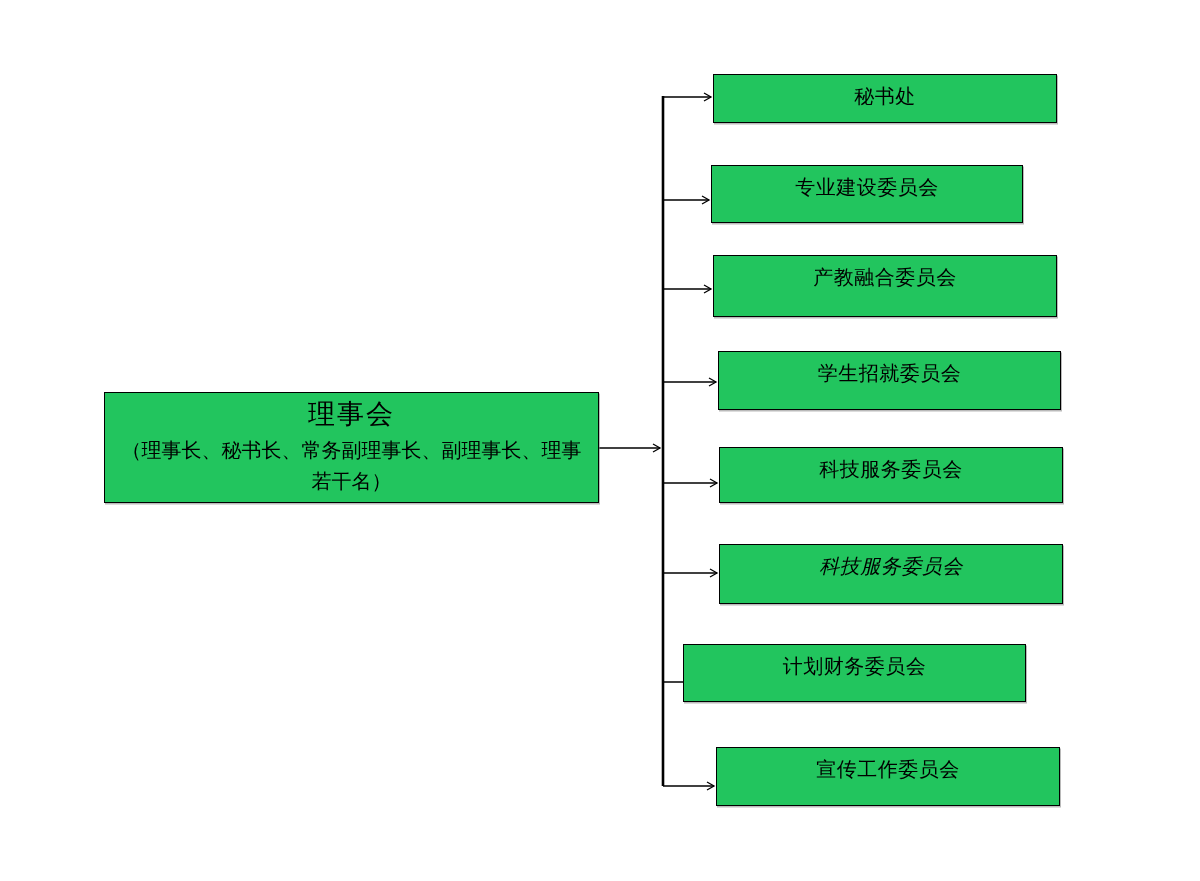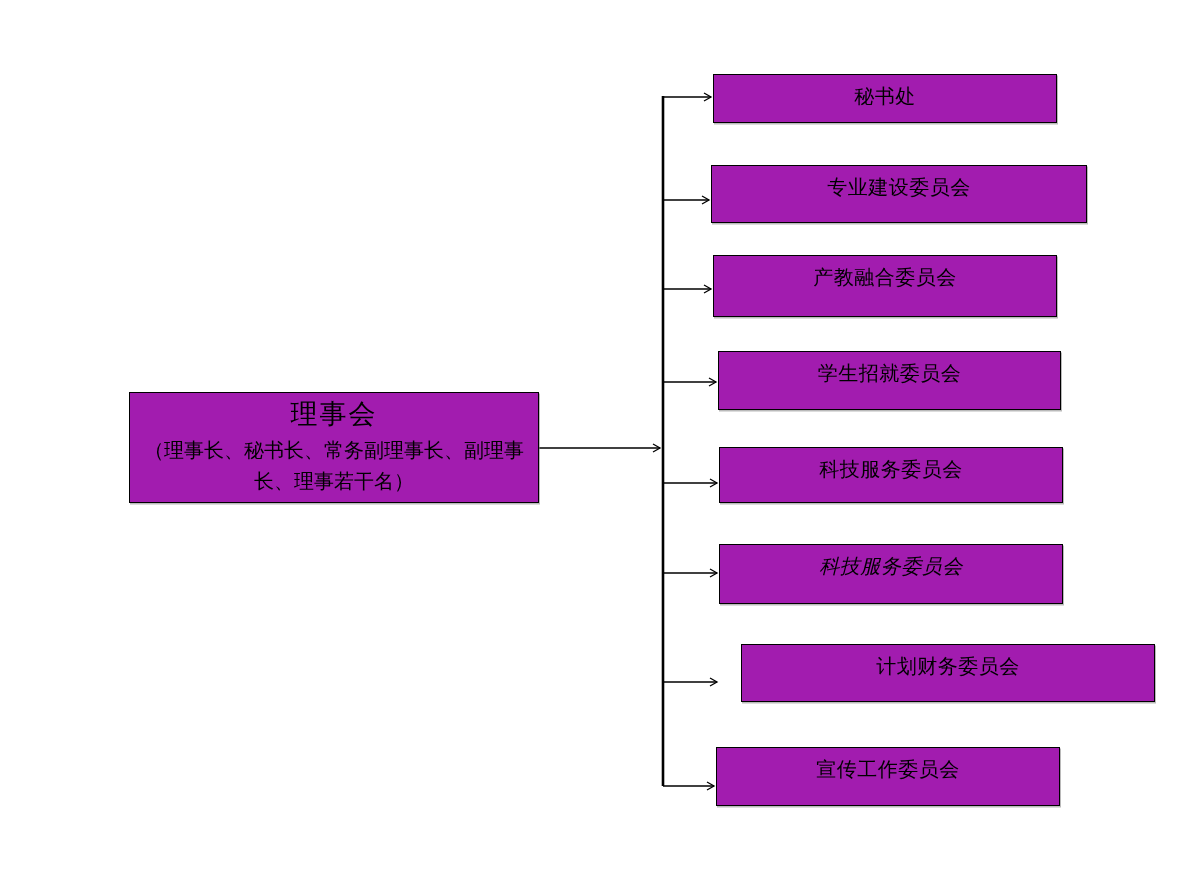--- a/index.html
+++ b/index.html
@@ -20,21 +20,21 @@
     position: absolute;
     left: 0;
     top: 0;
     width: 1200px;
     height: 881px;
     pointer-events: none;
   }
   .node {
     position: absolute;
     box-sizing: border-box;
-    background: #a21caf;
+    background: #22c55e;
     border: 1.4px solid #000000;
     text-align: center;
     box-shadow: 1px 1.5px 0 rgba(130,130,130,0.55);
   }
   .committee-node {
     font-size: 20px;
     line-height: 1.1;
     padding-top: 10px;
     letter-spacing: 0.5px;
   }
@@ -71,50 +71,50 @@
     <line x1="663" y1="97" x2="711" y2="97" stroke="#000000" stroke-width="1.3" marker-end="url(#arrowOpen)"></line>
     <line x1="663" y1="200" x2="709" y2="200" stroke="#000000" stroke-width="1.3" marker-end="url(#arrowOpen)"></line>
     <line x1="663" y1="289" x2="711" y2="289" stroke="#000000" stroke-width="1.3" marker-end="url(#arrowOpen)"></line>
     <line x1="663" y1="382" x2="716" y2="382" stroke="#000000" stroke-width="1.3" marker-end="url(#arrowOpen)"></line>
     <line x1="663" y1="483" x2="717" y2="483" stroke="#000000" stroke-width="1.3" marker-end="url(#arrowOpen)"></line>
     <line x1="663" y1="573" x2="717" y2="573" stroke="#000000" stroke-width="1.3" marker-end="url(#arrowOpen)"></line>
     <line x1="663" y1="682" x2="717" y2="682" stroke="#000000" stroke-width="1.3" marker-end="url(#arrowOpen)"></line>
     <line x1="663" y1="786" x2="714" y2="786" stroke="#000000" stroke-width="1.3" marker-end="url(#arrowOpen)"></line>
   </svg>
 
-  <div class="node root-node" style="left:129px; top:392px; width:410px; height:111px;">
+  <div class="node root-node" style="left:104px; top:392px; width:495px; height:111px;">
     <div class="root-title">理事会</div>
     <div class="root-subtitle">（理事长、秘书长、常务副理事长、副理事长、理事若干名）</div>
   </div>
 
   <div class="node committee-node" style="left:713px; top:74px; width:344px; height:49px;">
     <span>秘书处</span>
   </div>
 
-  <div class="node committee-node" style="left:711px; top:165px; width:376px; height:58px;">
+  <div class="node committee-node" style="left:711px; top:165px; width:312px; height:58px;">
     <span>专业建设委员会</span>
   </div>
 
   <div class="node committee-node" style="left:713px; top:255px; width:344px; height:62px;">
     <span>产教融合委员会</span>
   </div>
 
   <div class="node committee-node" style="left:718px; top:351px; width:343px; height:59px;">
     <span>学生招就委员会</span>
   </div>
 
   <div class="node committee-node" style="left:719px; top:447px; width:344px; height:56px;">
     <span>科技服务委员会</span>
   </div>
 
   <div class="node committee-node" style="left:719px; top:544px; width:344px; height:60px;font-style:italic;">
     <span>科技服务委员会</span>
   </div>
 
-  <div class="node committee-node" style="left:741px; top:644px; width:414px; height:58px;text-align:center;">
+  <div class="node committee-node" style="left:683px; top:644px; width:343px; height:58px;text-align:center;">
     <span>计划财务委员会</span>
   </div>
 
   <div class="node committee-node" style="left:716px; top:747px; width:344px; height:59px;">
     <span>宣传工作委员会</span>
   </div>
 
 </div>
 
 </body></html>

